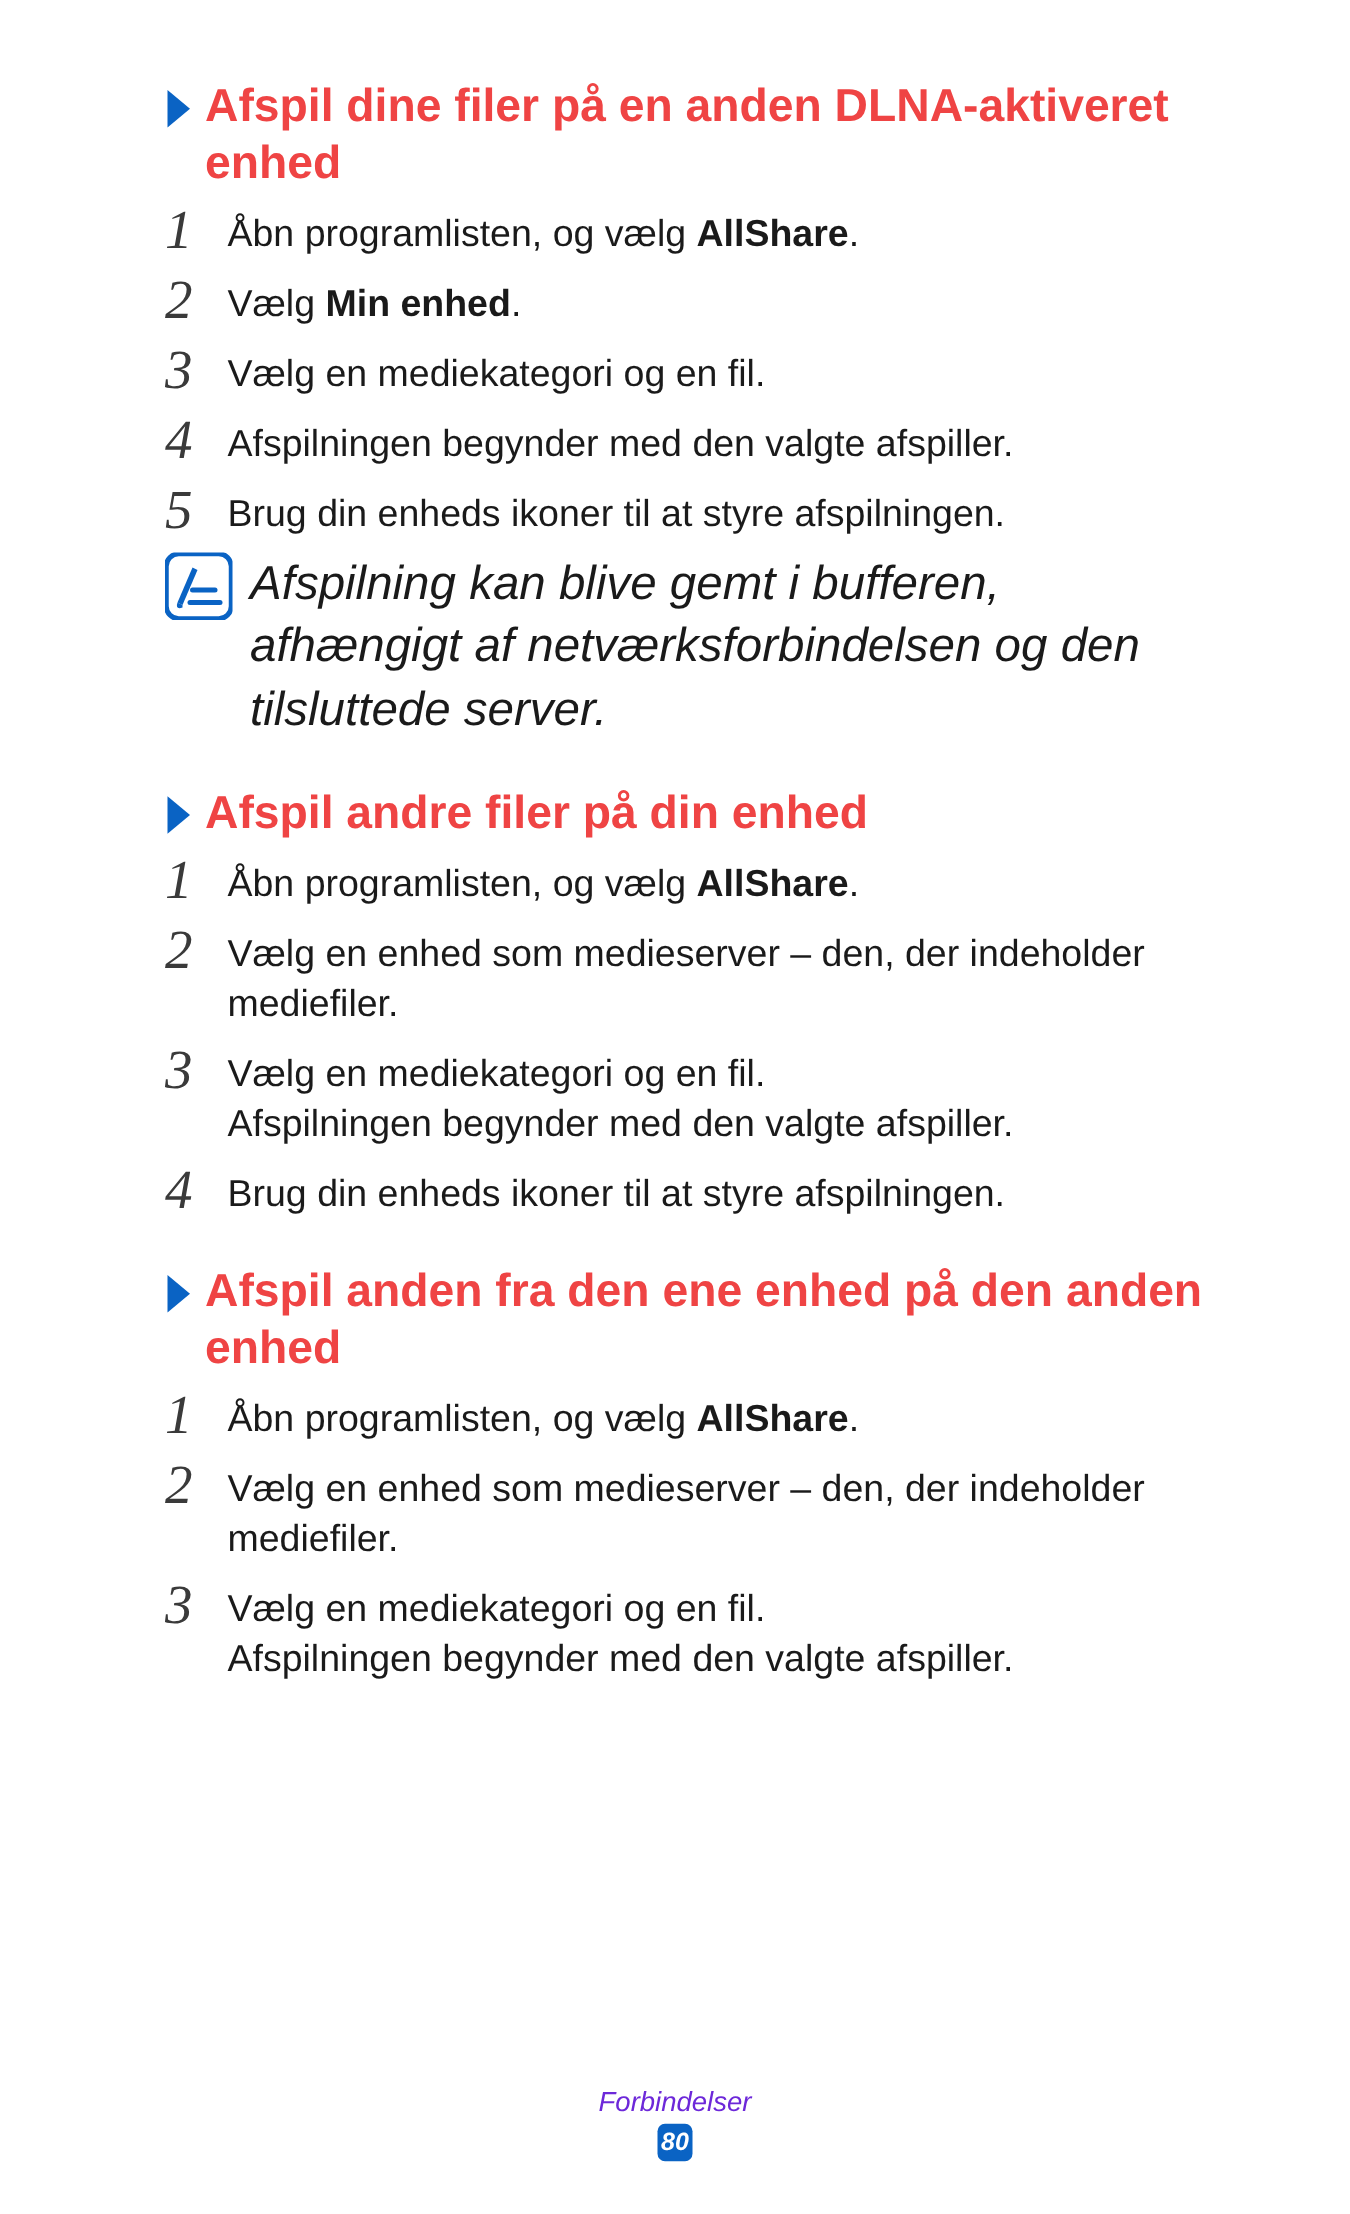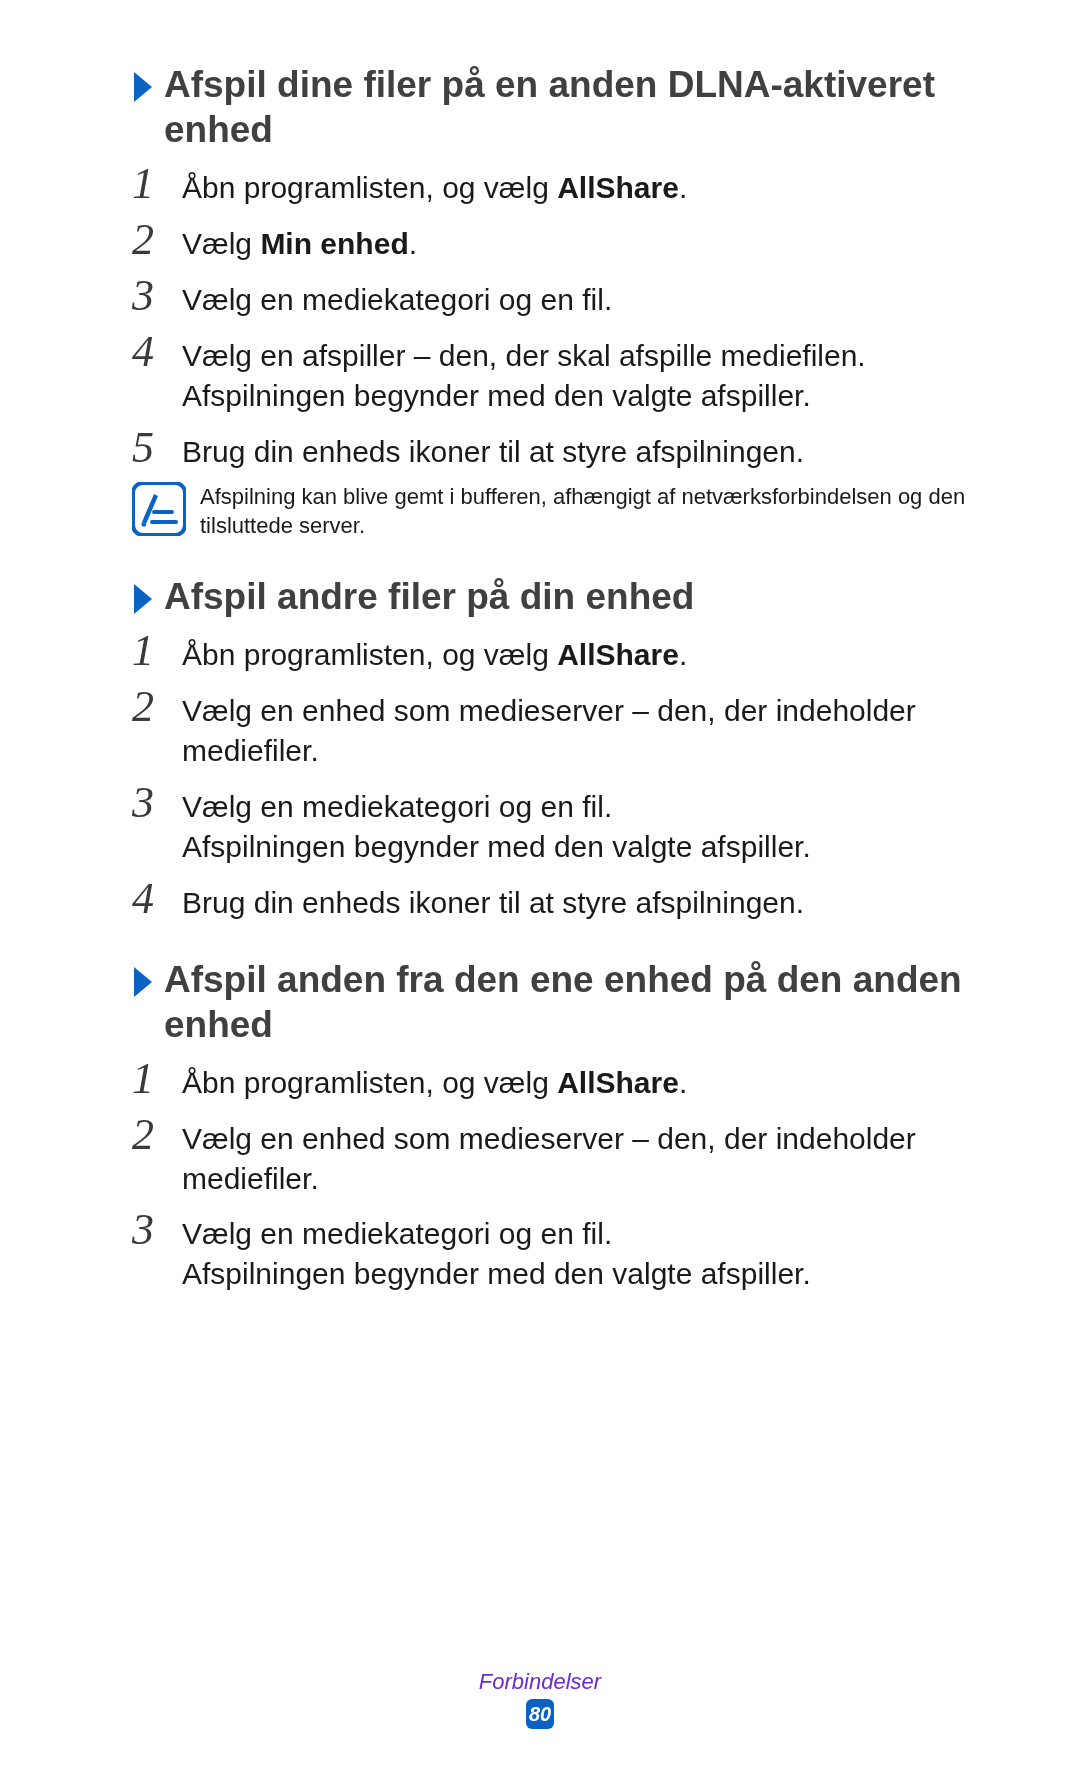--- a/index.html
+++ b/index.html
@@ -25,21 +25,21 @@
     width: 22px;
     height: 34px;
     margin-top: 8px;
     margin-right: 10px;
   }
   .chevron svg { display: block; }
   .heading-text {
     font-weight: 700;
     font-size: 37px;
     line-height: 1.22;
-    color: #404040;
+    color: #ef4444;
   }
   .step {
     display: flex;
     align-items: flex-start;
     margin-top: 10px;
   }
   .step-num {
     flex: 0 0 50px;
     font-family: Georgia, "Times New Roman", serif;
     font-style: italic;
@@ -64,23 +64,24 @@
   }
   .note-icon {
     flex: 0 0 54px;
     height: 54px;
     margin-right: 14px;
     margin-top: 2px;
   }
   .note-icon svg { display: block; }
   .note-text {
     flex: 1 1 auto;
-    font-size: 22px;
+    font-size: 38px;
     line-height: 1.33;
     padding-top: 2px;
+    font-style: italic;
   }
   .footer {
     position: absolute;
     left: 0; right: 0;
     bottom: 42px;
     text-align: center;
   }
   .footer-label {
     font-style: italic;
     font-size: 22px;
@@ -127,21 +128,20 @@
   </div>
   <div class="step">
     <span class="step-num">3</span>
     <span class="step-body">
       <span class="line"><span>Vælg en mediekategori og en fil.</span></span>
     </span>
   </div>
   <div class="step">
     <span class="step-num">4</span>
     <span class="step-body">
-      <span class="line"><span>Vælg en afspiller – den, der skal afspille mediefilen.</span></span>
       <span class="line"><span>Afspilningen begynder med den valgte afspiller.</span></span>
     </span>
   </div>
   <div class="step">
     <span class="step-num">5</span>
     <span class="step-body">
       <span class="line"><span>Brug din enheds ikoner til at styre afspilningen.</span></span>
     </span>
   </div>
 

